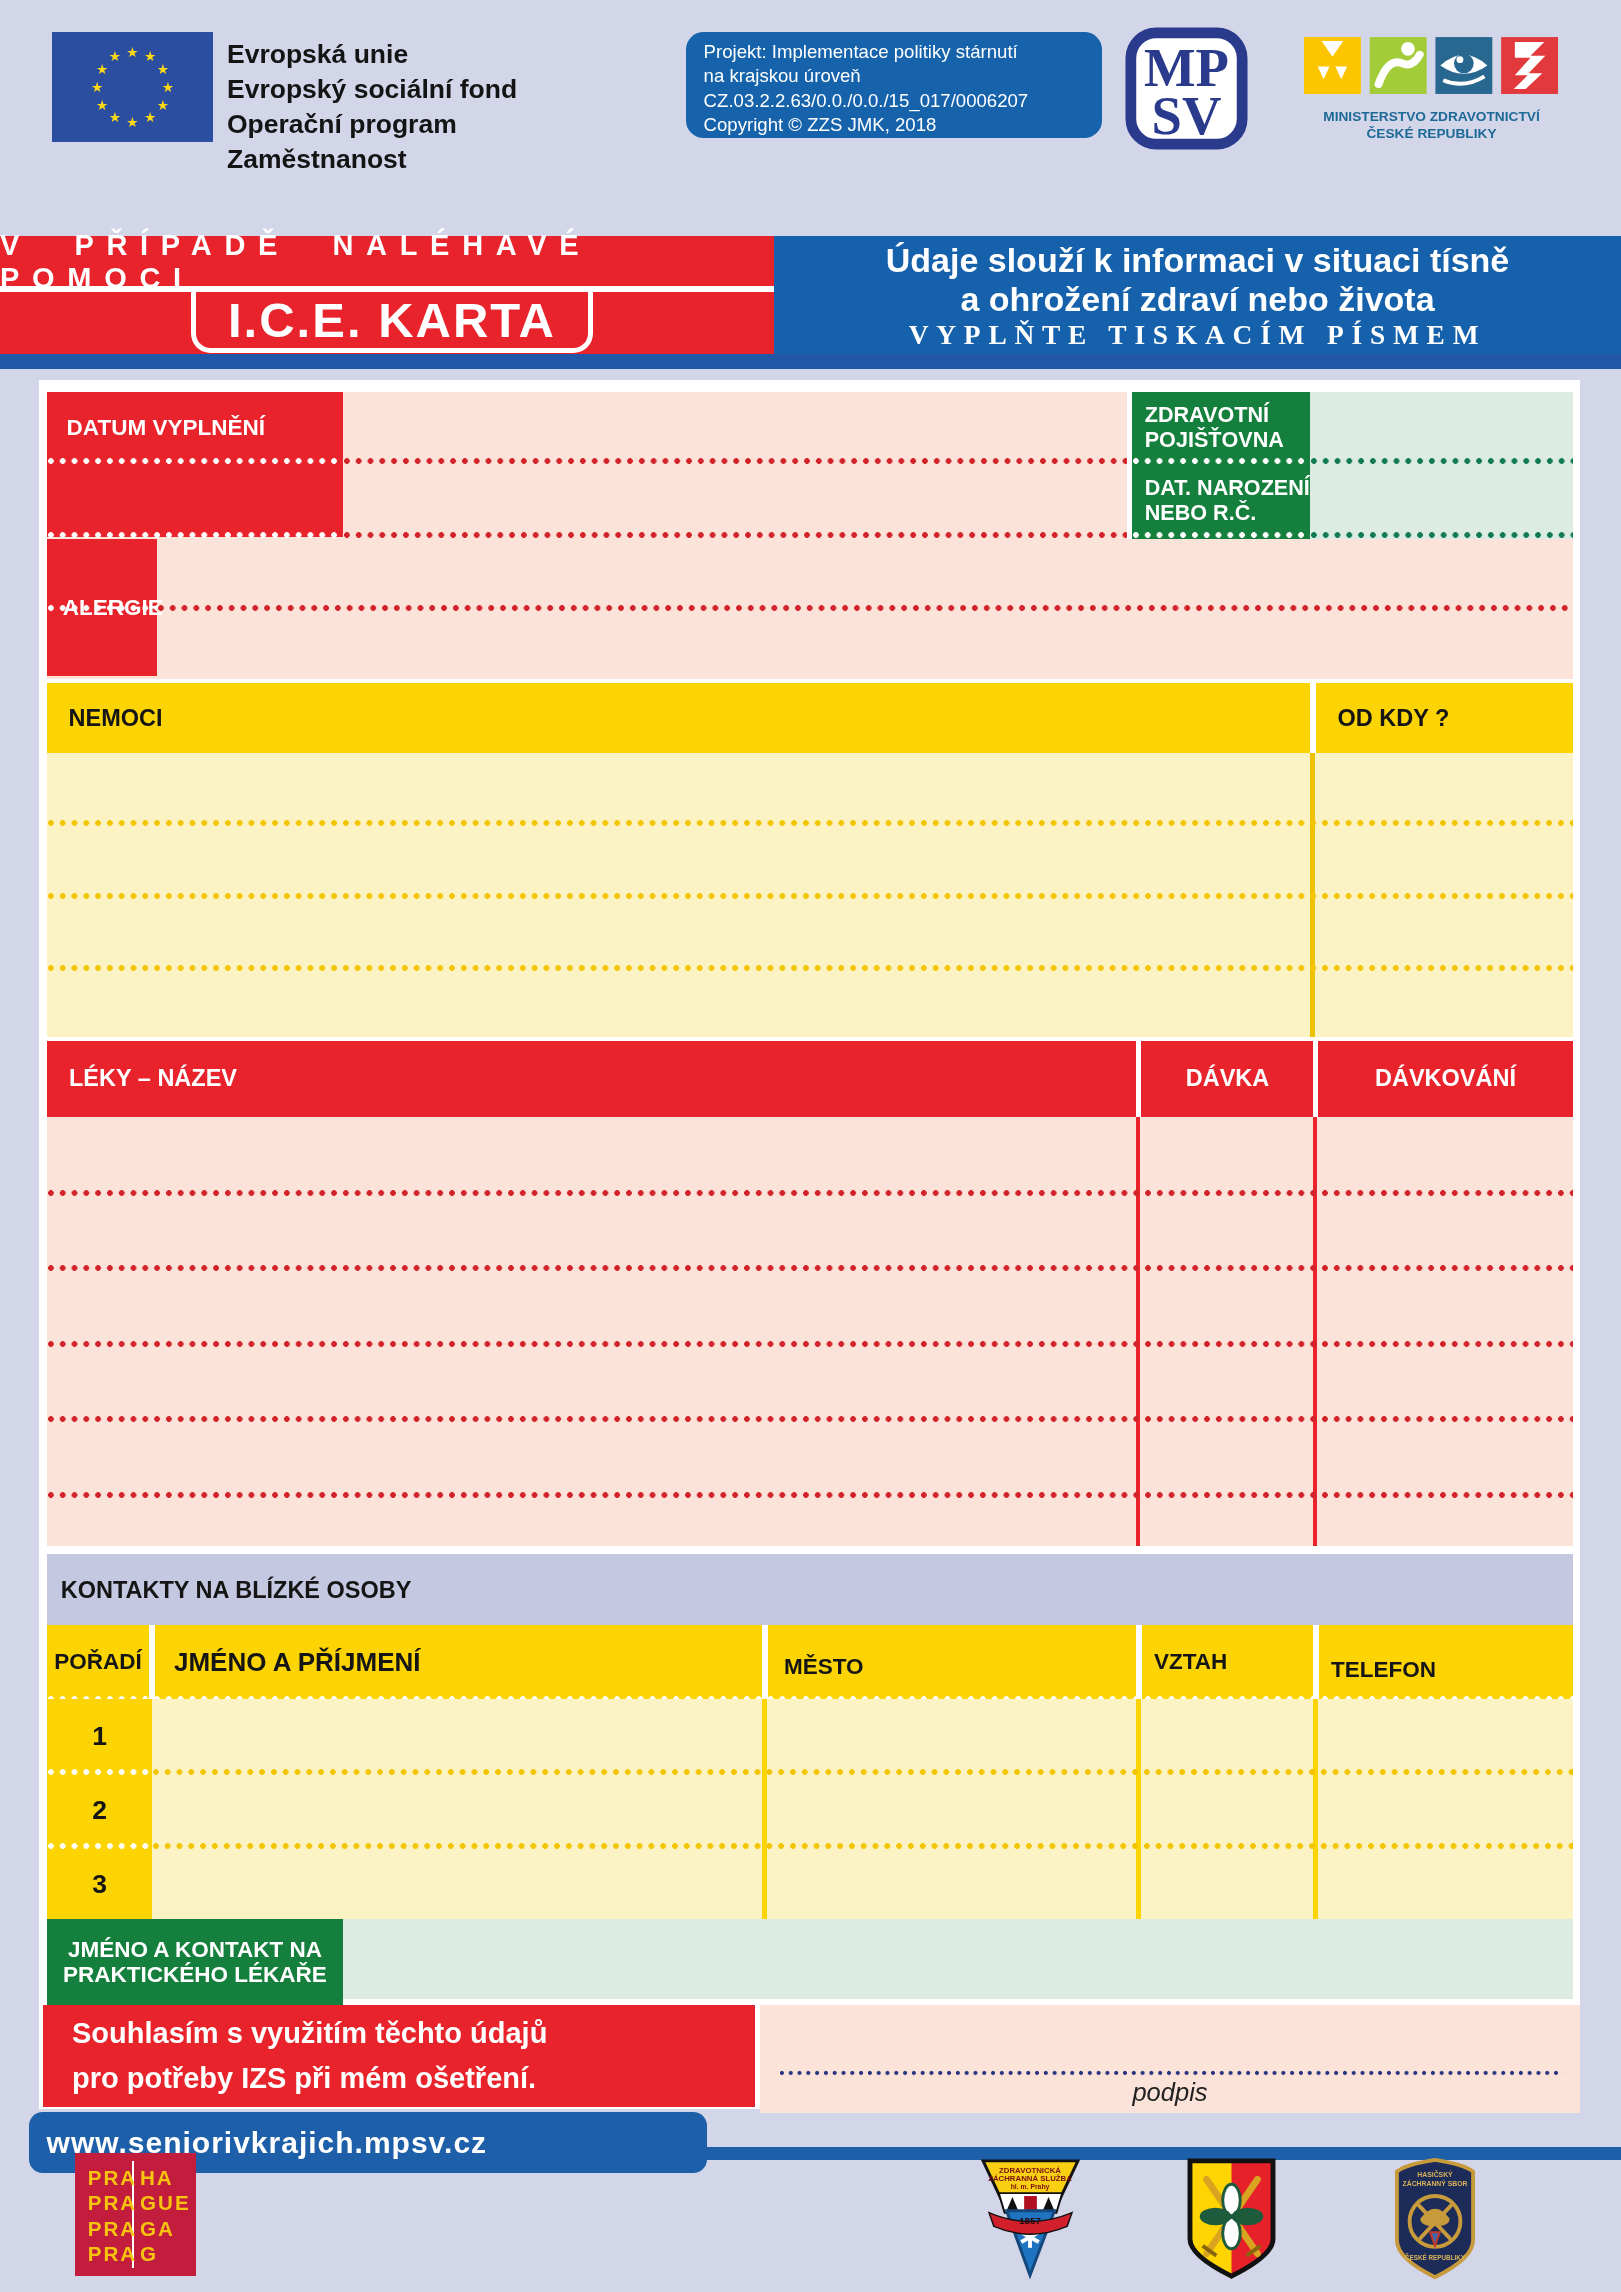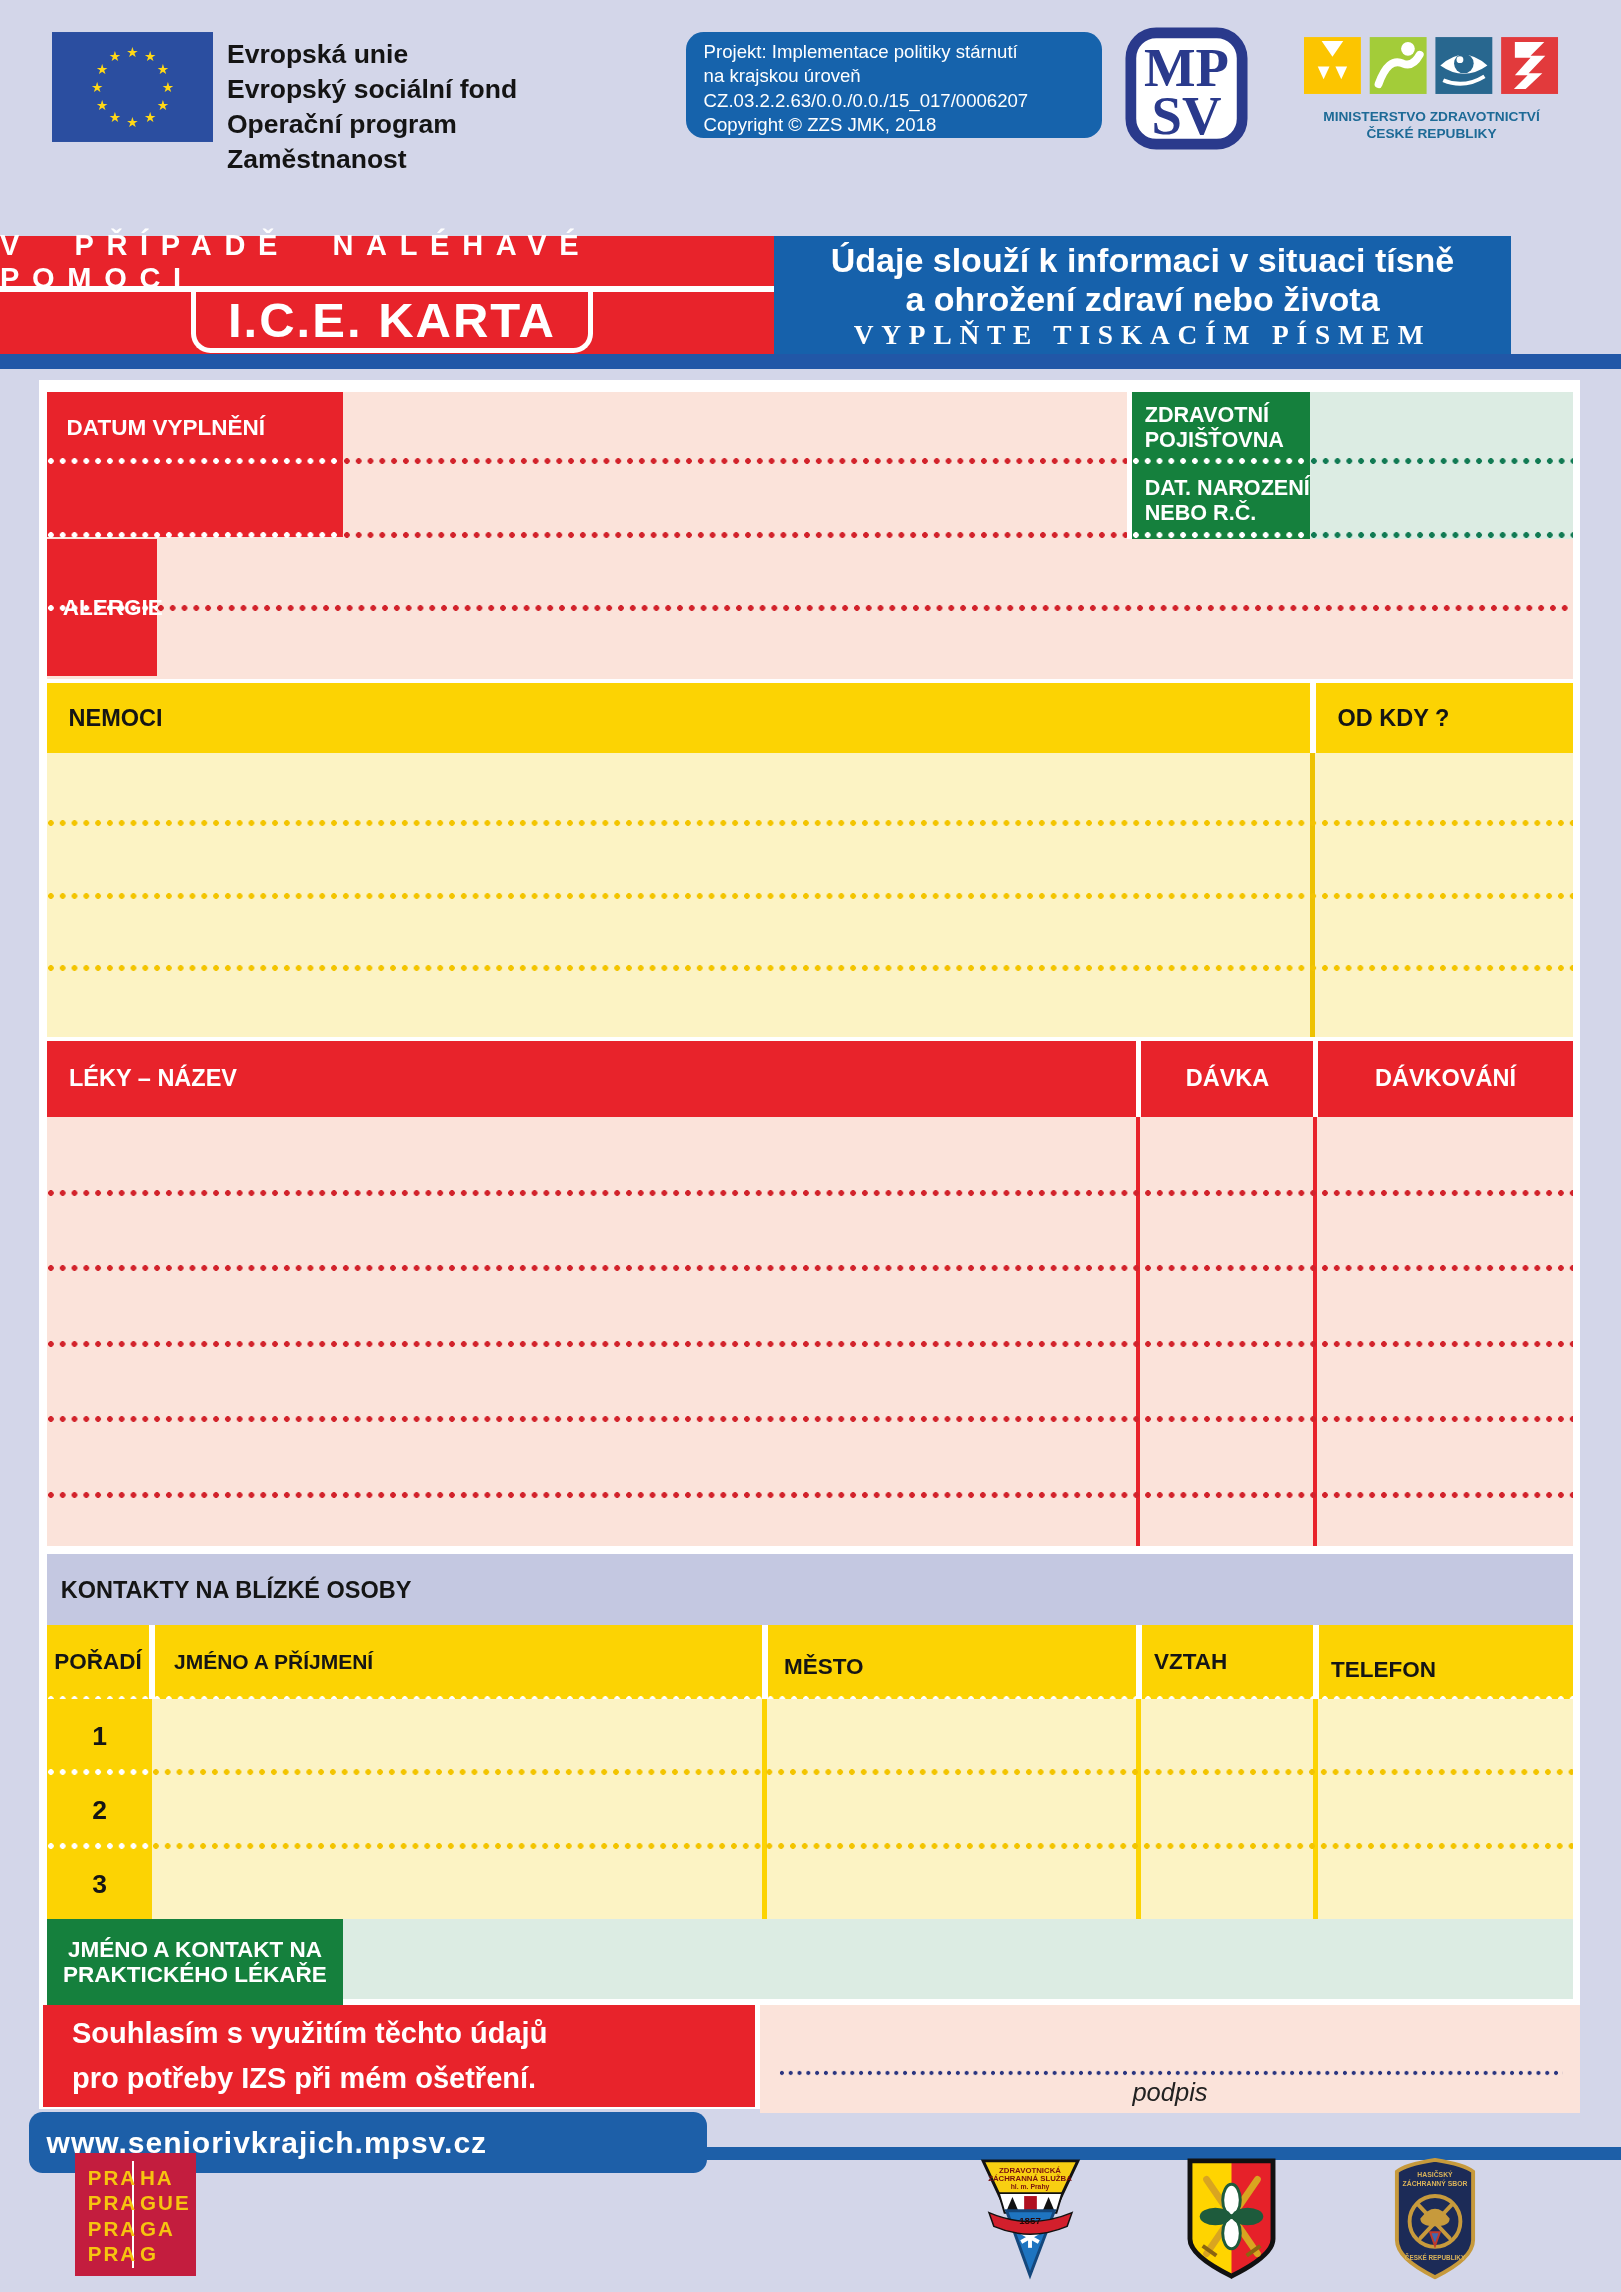--- a/index.html
+++ b/index.html
@@ -103,21 +103,21 @@
 <div class="a redblk" style="left:0;top:236px;width:774px;height:118px;">
   <div class="a" style="left:0;top:0;width:774px;height:51px;display:flex;align-items:center;justify-content:center;
               color:#fff;font-weight:bold;font-size:29px;letter-spacing:12.7px;word-spacing:21.6px;">V PŘÍPADĚ NALÉHAVÉ POMOCI</div>
   <div class="a" style="left:0;top:286px;width:774px;height:5.9px;background:#fff;top:50px;"></div>
   <div class="a" style="left:191px;top:56px;width:392px;height:56px;border-left:5.9px solid #fff;border-right:5.9px solid #fff;
               border-bottom:5.9px solid #fff;border-radius:0 0 19.6px 19.6px;display:flex;align-items:center;justify-content:center;">
     <span style="color:#fff;font-weight:bold;font-size:49px;letter-spacing:2px;">I.C.E. KARTA</span>
   </div>
 </div>
 
-<div class="a" style="left:774px;top:236px;width:737px;height:118px;background:#1661ab;color:#fff;text-align:center;">
+<div class="a" style="left:774px;top:236px;width:847px;height:118px;background:#1661ab;color:#fff;text-align:center;">
   <div style="font-weight:bold;font-size:34px;line-height:40px;margin-top:3.9px;">Údaje slouží k informaci v situaci tísně</div>
   <div style="font-weight:bold;font-size:34px;line-height:39px;">a ohrožení zdraví nebo života</div>
   <div style="font-family:'Liberation Serif',serif;font-weight:bold;font-size:27.4px;line-height:33px;letter-spacing:7.8px;">VYPLŇTE TISKACÍM PÍSMEM</div>
 </div>
 
 <div class="a" style="left:0;top:354px;width:1621px;height:14.7px;background:#2157a7;"></div>
 
 <div class="a" style="left:39px;top:380px;width:1541px;height:1729px;background:#ffffff;"></div>
 
 <div class="a pink" style="left:47px;top:392px;width:1080px;height:147px;"></div>
@@ -181,21 +181,21 @@
 <div class="dots dr" style="left:47px;top:1491px;width:1526px;"></div>
 
 <div class="a flexc blbl" style="left:47px;top:1554px;width:1526px;height:72px;background:#c4c8e1;padding-left:13.7px;box-sizing:border-box;">KONTAKTY NA BLÍZKÉ OSOBY</div>
 
 <div class="a goldblk" style="left:47px;top:1625px;width:1526px;height:74px;"></div>
 <div class="a" style="left:149px;top:1625px;width:5.9px;height:74px;background:#fff;"></div>
 <div class="a" style="left:762px;top:1625px;width:5.9px;height:74px;background:#fff;"></div>
 <div class="a" style="left:1136px;top:1625px;width:5.9px;height:74px;background:#fff;"></div>
 <div class="a" style="left:1313px;top:1625px;width:5.9px;height:74px;background:#fff;"></div>
 <div class="a flexc blbl" style="left:47px;top:1625px;width:102px;height:74px;justify-content:center;font-size:22.5px;">POŘADÍ</div>
-<div class="a flexc blbl" style="left:174px;top:1625px;height:74px;font-size:21px;">JMÉNO A PŘÍJMENÍ</div>
+<div class="a flexc blbl" style="left:174px;top:1625px;height:74px;font-size:26px;">JMÉNO A PŘÍJMENÍ</div>
 <div class="a flexc blbl" style="left:784px;top:1625px;height:84px;font-size:22.5px;text-align:center;">MĚSTO</div>
 <div class="a flexc blbl" style="left:1154px;top:1625px;height:74px;font-size:22.5px;">VZTAH</div>
 <div class="a flexc blbl" style="left:1331px;top:1625px;height:90px;font-size:22.5px;">TELEFON</div>
 <div class="dots dw" style="left:47px;top:1695px;width:1526px;"></div>
 
 <div class="a lyellow" style="left:152px;top:1699px;width:1421px;height:221px;"></div>
 <div class="a goldblk" style="left:47px;top:1699px;width:105px;height:221px;">
   <div class="flexc blbl" style="height:74px;justify-content:center;font-size:26.5px;">1</div>
   <div class="flexc blbl" style="height:74px;justify-content:center;font-size:26.5px;">2</div>
   <div class="flexc blbl" style="height:74px;justify-content:center;font-size:26.5px;">3</div>

